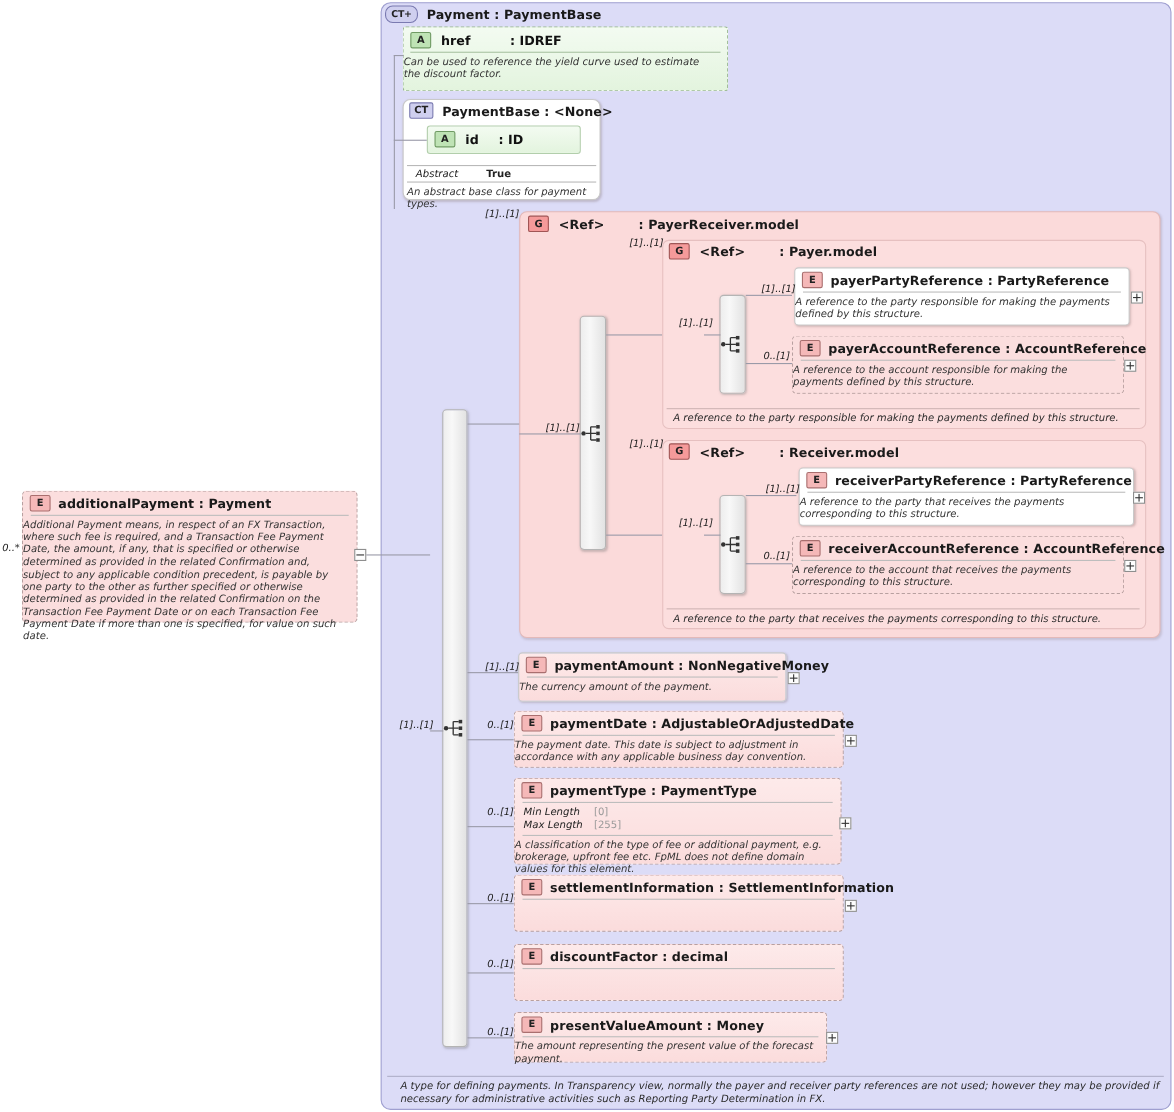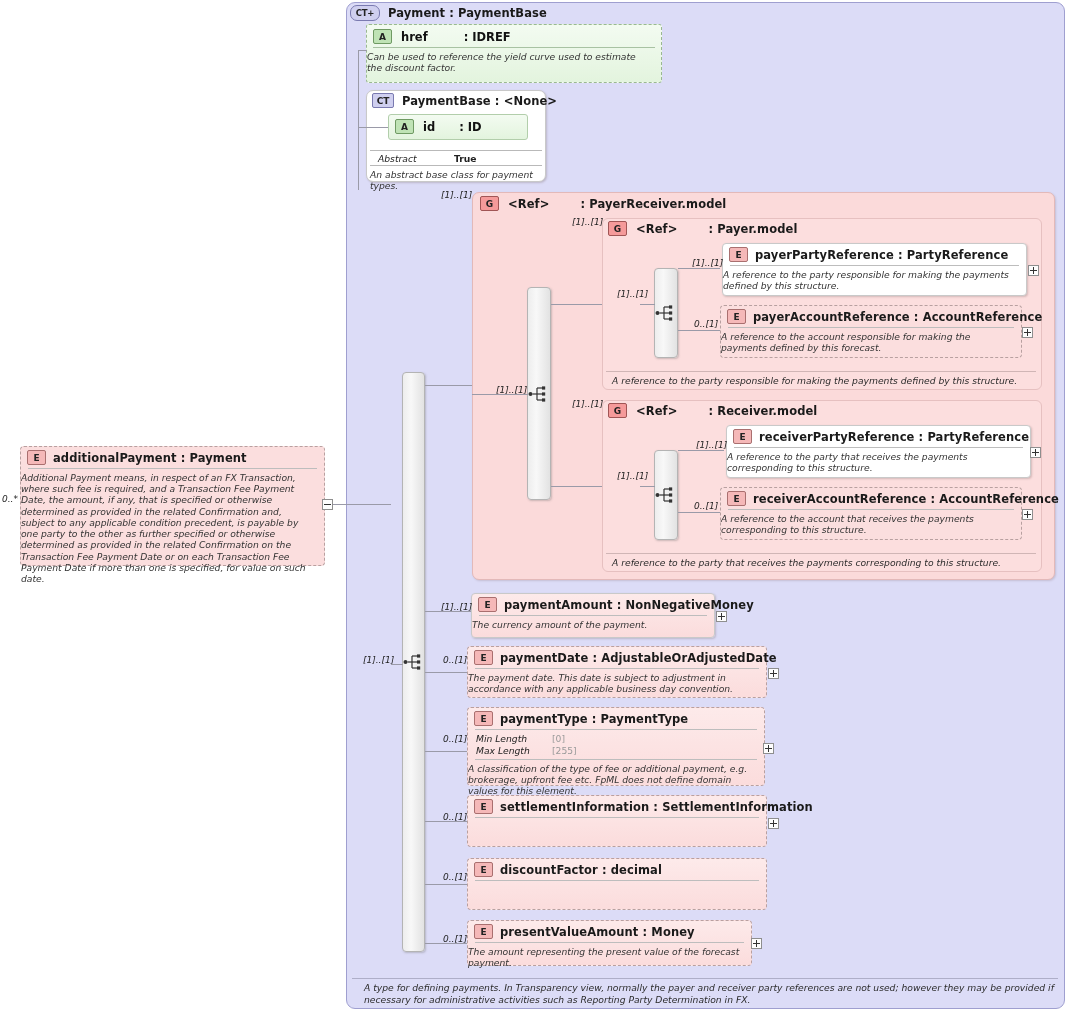--- a/index.html
+++ b/index.html
@@ -66,21 +66,21 @@
   
   .attr-pill{
     background:linear-gradient(to bottom,#f3fbf1 0%,#e3f4de 100%);
     border:1px dashed #9ab891;border-radius:3px;
   }
   .attr-row{display:flex;align-items:center;padding:3px 6px;}
   .attr-name{font-size:11.5px;font-weight:bold;color:#111;margin-left:9px;}
   .attr-type{font-size:11.5px;font-weight:bold;color:#111;text-align:right;}
 
   
-  .prop-row{display:flex;font-size:9.2px;line-height:1.28;padding:0 8px;gap:12px;}
+  .prop-row{display:flex;font-size:9.2px;line-height:1.28;padding:0 8px;}
   .prop-key{font-style:italic;color:#222;width:64px;flex:none;}
   .prop-val{font-weight:bold;color:#222;}
   .prop-val.grey{color:#9a9a9a;font-weight:normal;}
 
   
   .card{
     font-size:9px;font-style:italic;color:#222;white-space:nowrap;
     font-family:"DejaVu Sans","Liberation Sans",sans-serif;
   }
 
@@ -140,21 +140,21 @@
 <div class="abs box box-solid bx-white" style="left:366px;top:90px;width:180px;height:92px;border-radius:7px;"></div>
 <div class="abs bx-head" style="left:372px;top:93px;padding:0;gap:8px;">
   <span class="badge badge-CT">CT</span>
   <span class="bx-title">PaymentBase : &lt;None&gt;</span>
 </div>
 
 <div class="abs attr-pill" style="left:388px;top:114px;width:140px;height:26px;border-style:solid;border-color:#b2ceab;">
   <div class="attr-row" style="padding:4px 6px;">
     <span class="badge badge-A">A</span>
     <span class="attr-name">id</span>
-    <span class="attr-type" style="margin-left:24px;">: ID</span>
+    <span class="attr-type" style="margin-left:18px;">: ID</span>
   </div>
 </div>
 <div class="abs" style="left:370px;top:150px;width:172px;height:1px;background:#b9b9b9;"></div>
 <div class="abs prop-row" style="left:370px;top:153px;width:172px;">
   <span class="prop-key">Abstract</span>
   <span class="prop-val">True</span>
 </div>
 <div class="abs" style="left:370px;top:165px;width:172px;height:1px;background:#b9b9b9;"></div>
 <div class="abs bx-desc" style="left:366px;top:166px;width:180px;padding:3px 4px;">An abstract base class for payment types.</div>
 
@@ -258,21 +258,21 @@
 <div class="abs tgl plus" style="left:1028px;top:265px;">
     <i></i>
   </div>
 
 <div class="abs box box-dashed bx-pinkflat" style="left:720px;top:305px;width:302px;height:53px;">
   <div class="bx-head">
     <span class="badge badge-E">E</span>
     <span class="bx-title">payerAccountReference : AccountReference</span>
   </div>
   <div class="bx-sep"></div>
-  <div class="bx-desc">A reference to the account responsible for making the payments defined by this forecast.</div>
+  <div class="bx-desc">A reference to the account responsible for making the payments defined by this structure.</div>
 </div>
 <div class="abs card" style="left:694px;top:319px;">0..[1]</div>
 <div class="abs tgl plus" style="left:1022px;top:327px;">
     <i></i>
   </div>
 
 <div class="abs grp-foot-sep" style="left:606px;top:371px;width:430px;"></div>
 <div class="abs grp-foot" style="left:606px;top:372px;width:432px;">A reference to the party responsible for making the payments defined by this structure.</div>
 
 <div class="abs grp-inner" style="left:602px;top:400px;width:440px;height:172px;"></div>

